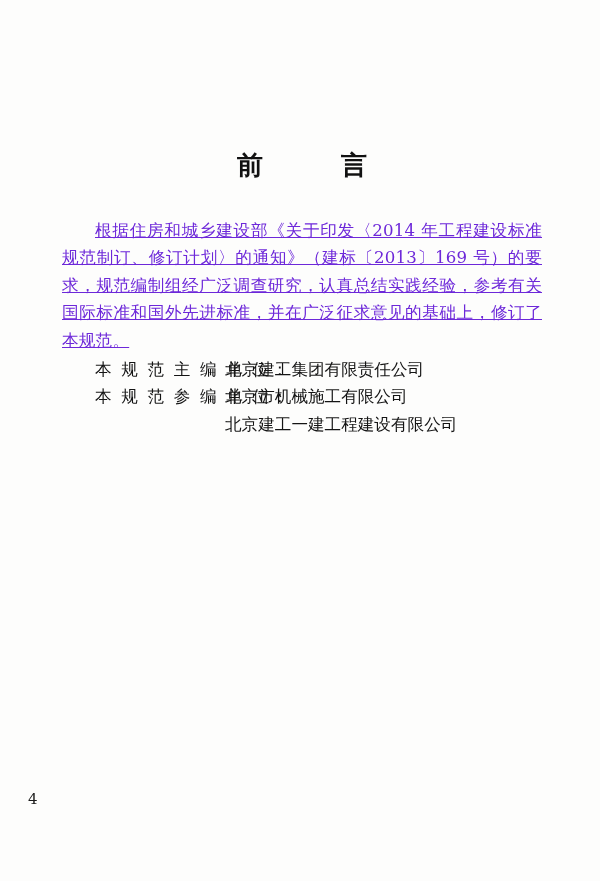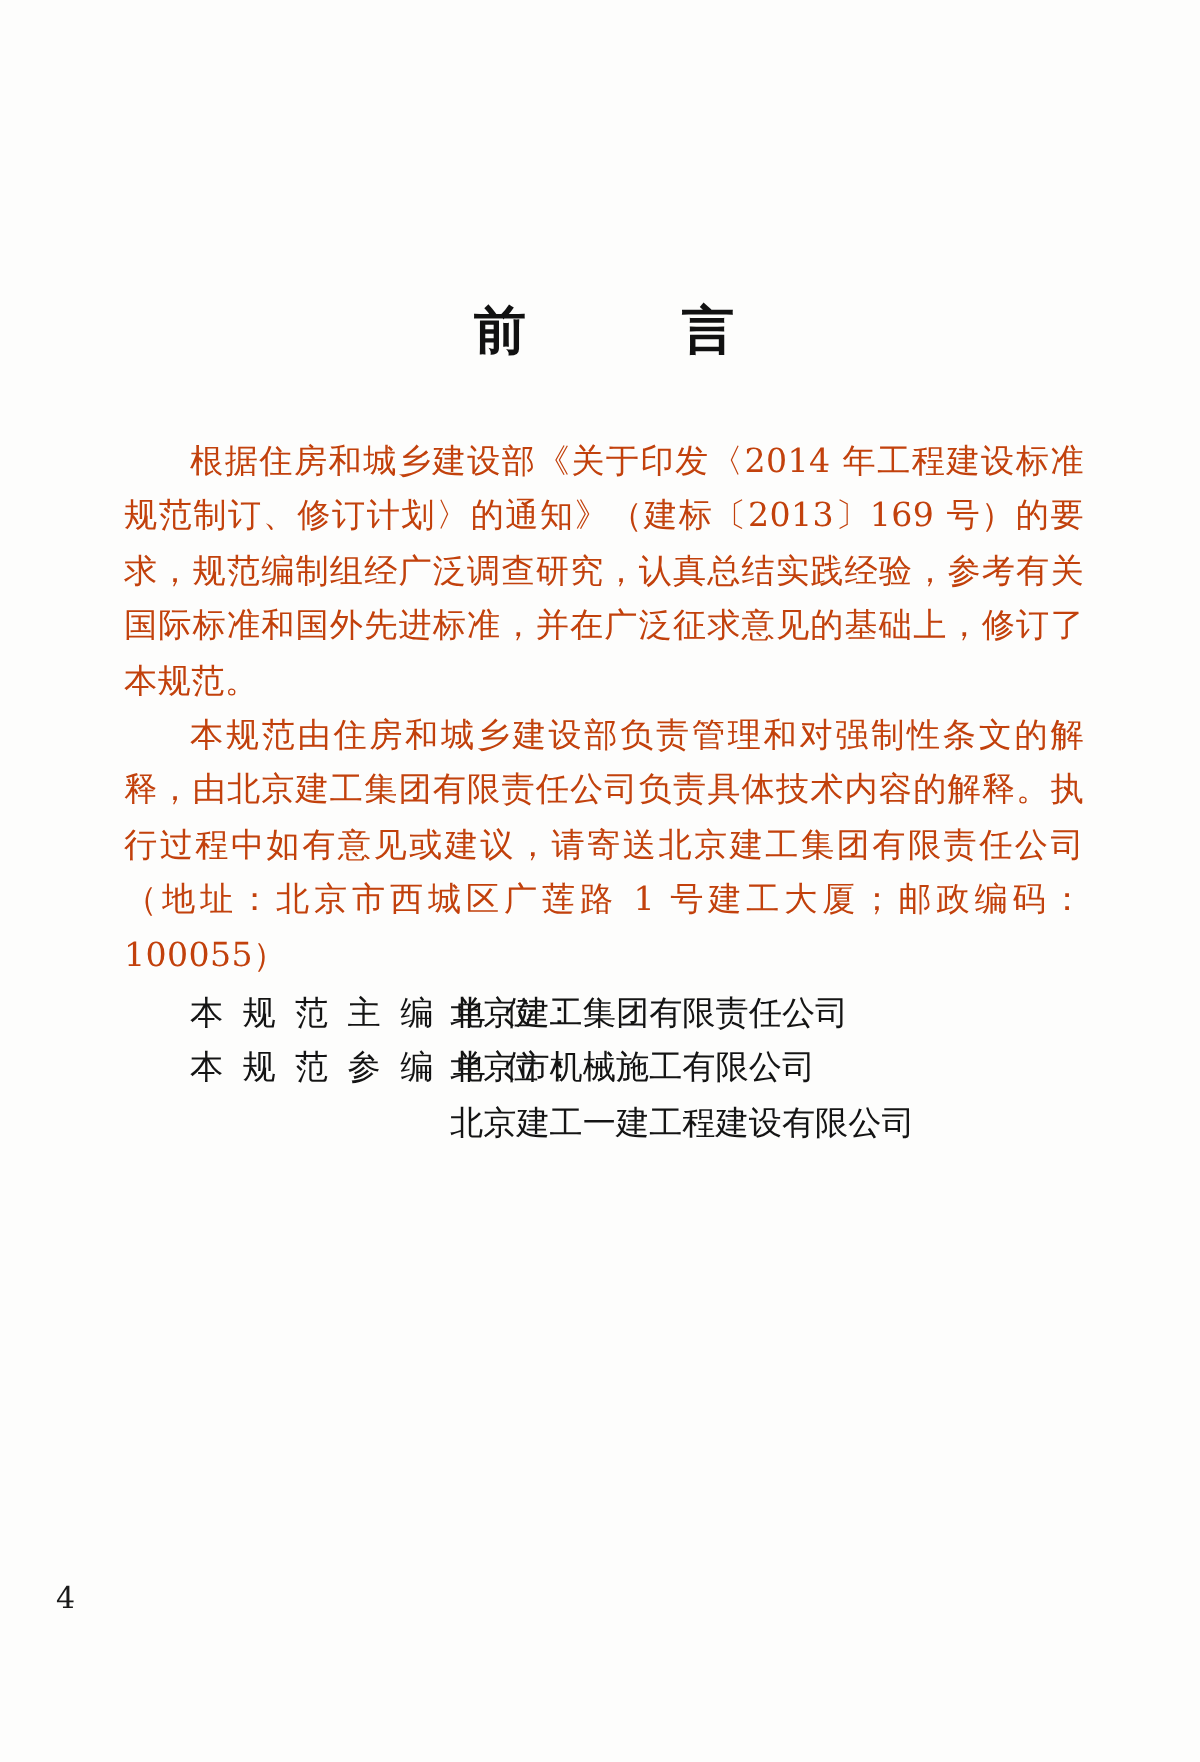--- a/index.html
+++ b/index.html
@@ -42,22 +42,23 @@
   .body-text {
     margin-top: 34px;
   }
   .para {
     font-size: 16.6px;
     line-height: 27.4px;
     text-align: justify;
     text-justify: inter-ideograph;
     text-indent: 33px;
     margin: 0 0 0 0;
-    color: #c2410c;
+    color: #6d28d9;
     letter-spacing: 0.2px;
+    text-decoration: underline;
   }
   .para + .para {
     margin-top: 0px;
   }
   .sig-block {
     margin-top: 2px;
   }
   .sig-row {
     font-size: 16.6px;
     line-height: 27.4px;
@@ -92,21 +93,20 @@
 </head>
 <body>
 
 <div class="page">
   <div class="page-inner">
 
     <div class="doc-title">前　言</div>
 
     <div class="body-text">
       <p class="para">根据住房和城乡建设部《关于印发〈2014 年工程建设标准规范制订、修订计划〉的通知》（建标〔2013〕169 号）的要求，规范编制组经广泛调查研究，认真总结实践经验，参考有关国际标准和国外先进标准，并在广泛征求意见的基础上，修订了本规范。</p>
-      <p class="para">本规范由住房和城乡建设部负责管理和对强制性条文的解释，由北京建工集团有限责任公司负责具体技术内容的解释。执行过程中如有意见或建议，请寄送北京建工集团有限责任公司（地址：北京市西城区广莲路 1 号建工大厦；邮政编码：100055）</p>
 
       <div class="sig-block">
         <div class="sig-row">
           <span class="sig-label">本 规 范 主 编 单 位：</span>
           <span class="sig-value">北京建工集团有限责任公司</span>
         </div>
         <div class="sig-row">
           <span class="sig-label">本 规 范 参 编 单 位：</span>
           <span class="sig-value">北京市机械施工有限公司</span>
         </div>

